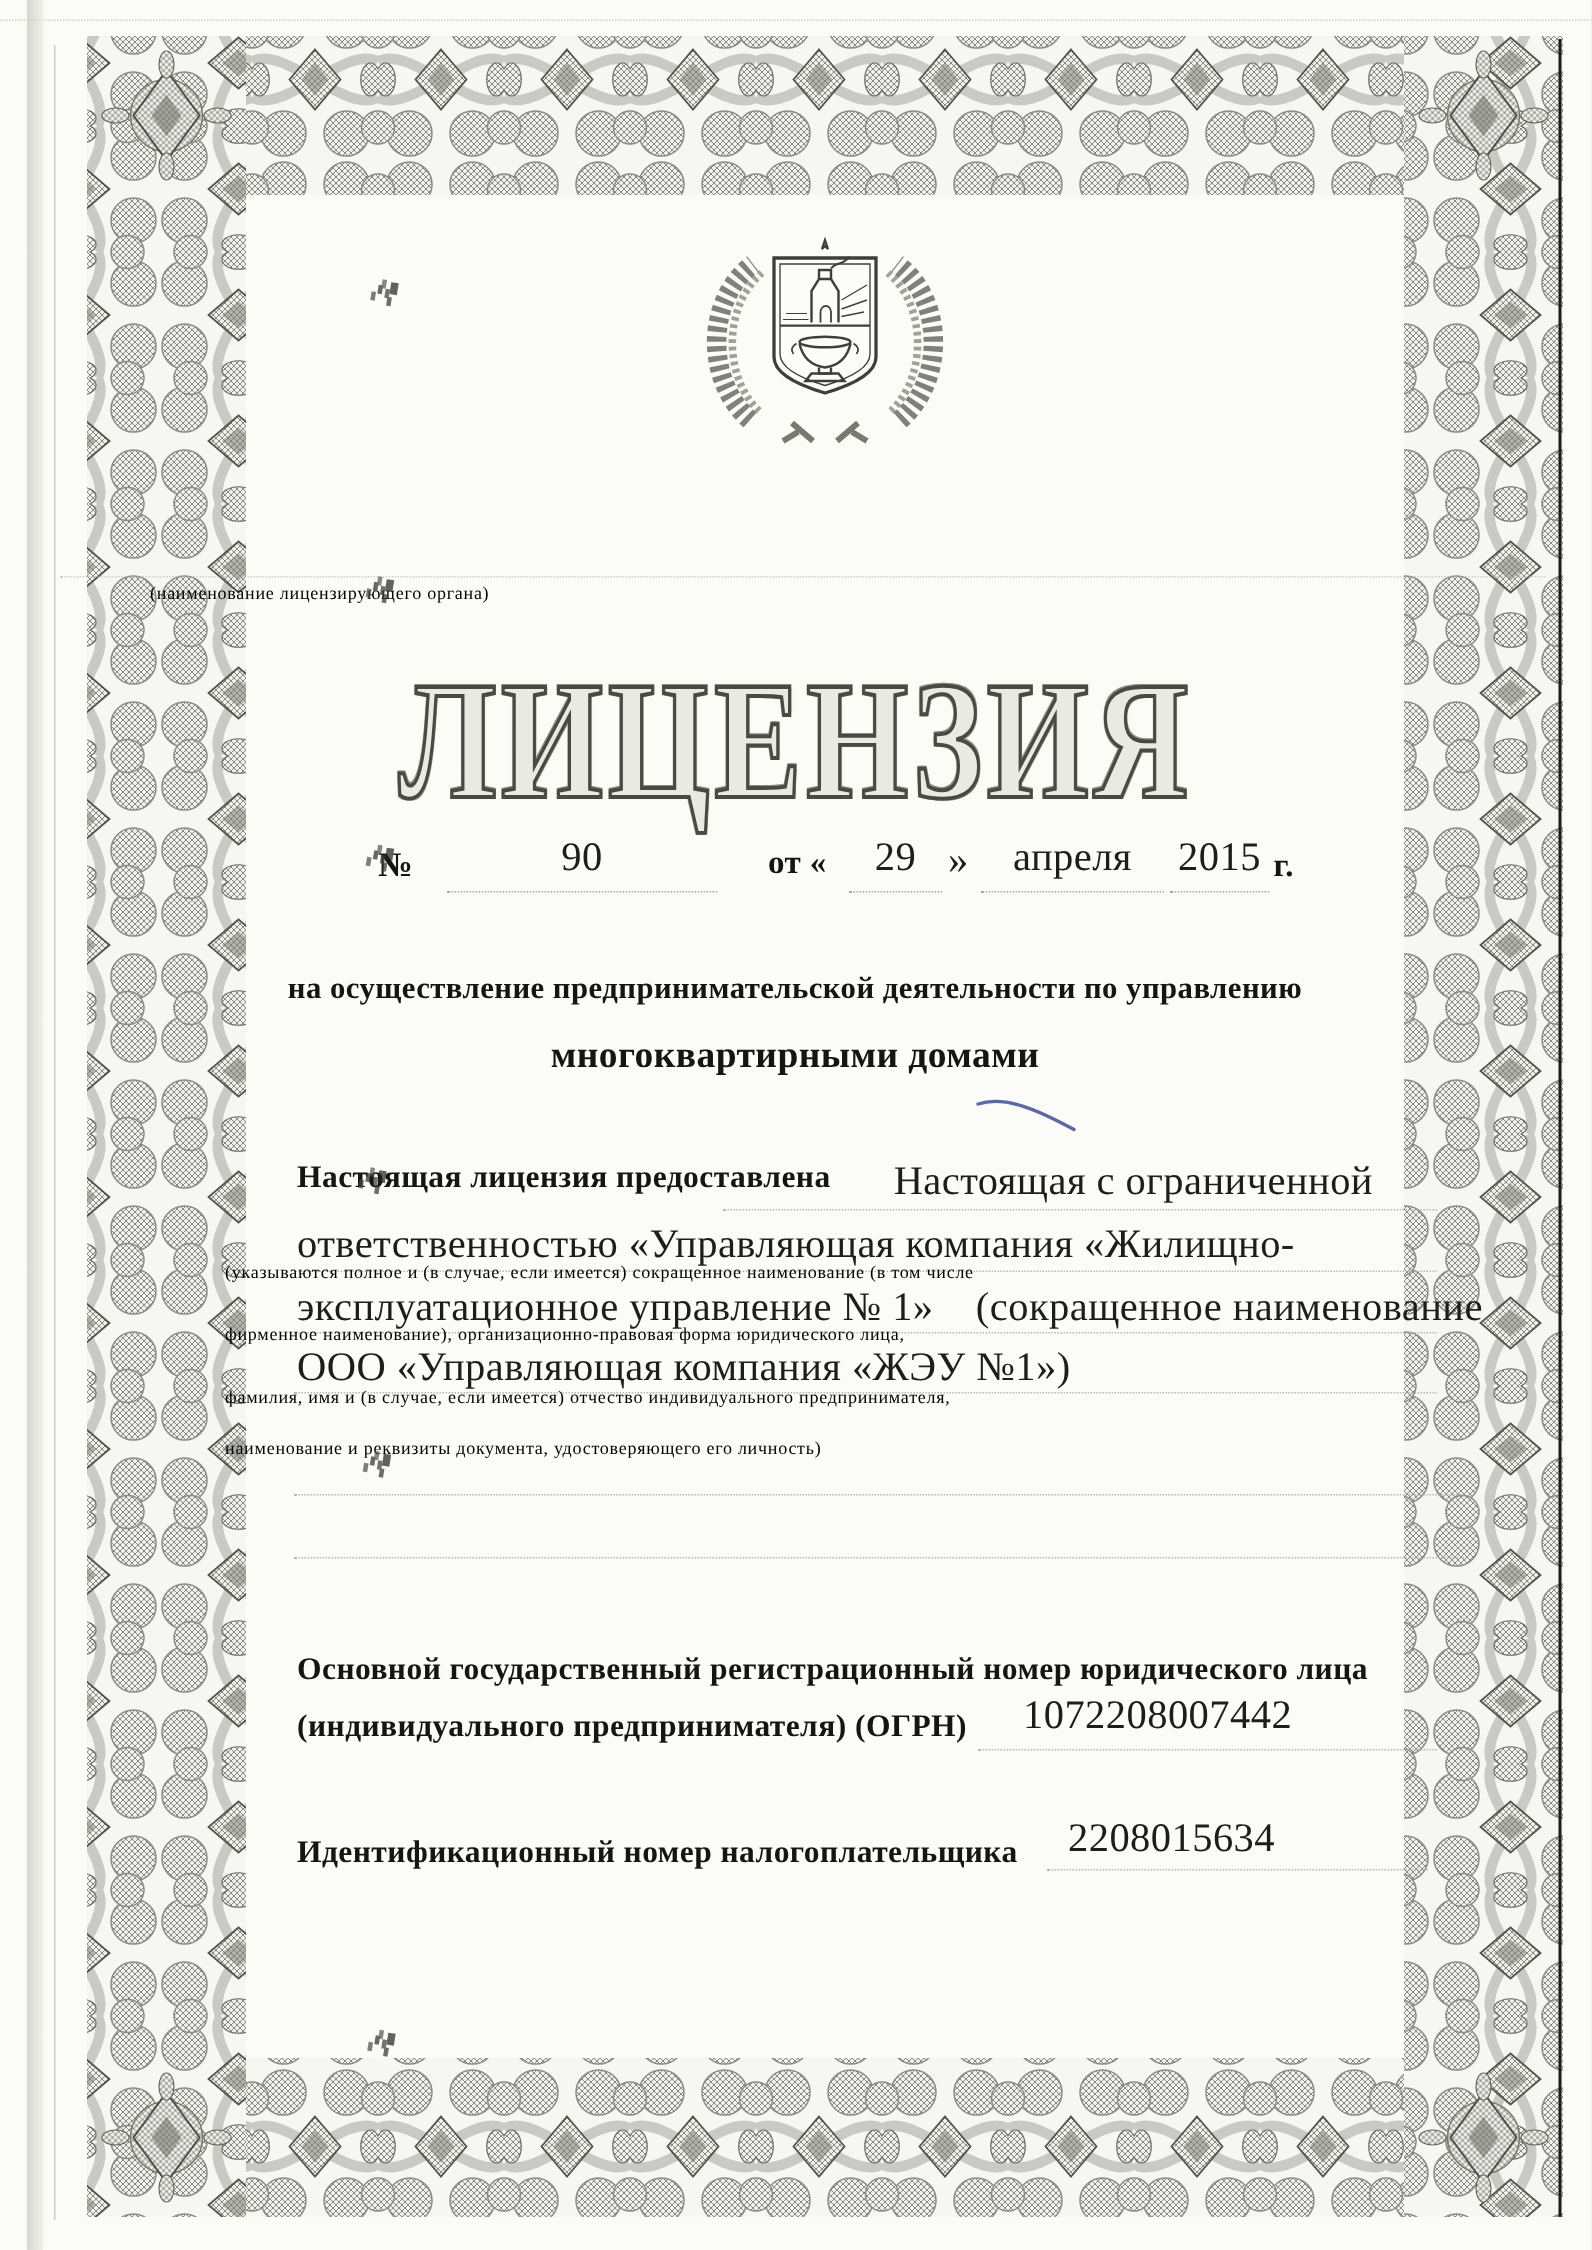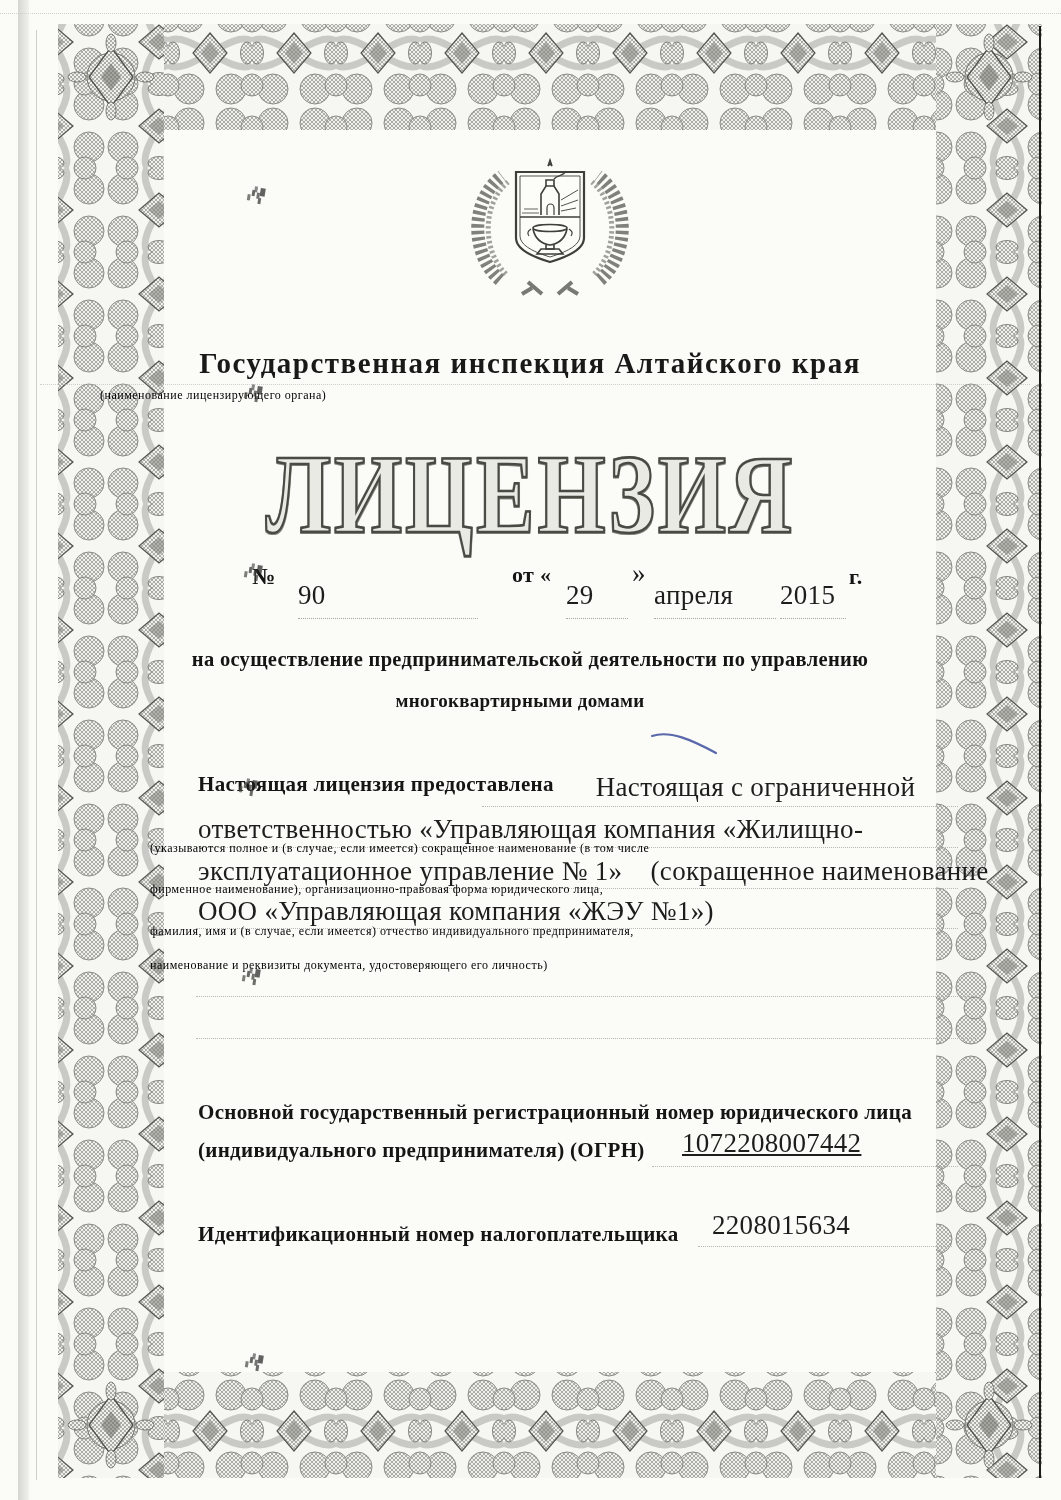--- a/index.html
+++ b/index.html
@@ -23,21 +23,21 @@
   .title{
     position:absolute;left:0;width:100%;top:438px;text-align:center;line-height:1;
     font-size:112px;font-weight:bold;letter-spacing:4px;
     color:#eaeae5;
     -webkit-text-stroke:2.6px #4a4a45;
     text-shadow:1.5px 1.5px 0 #8d8d86,-1.5px -1.5px 0 #8d8d86,1.5px -1.5px 0 #8d8d86,-1.5px 1.5px 0 #8d8d86,0 0 2px #77776f;
     transform:scaleX(.78);
   }
   .big{font-size:27px;color:#1d1d1b;letter-spacing:.3px;}
   .lbl{font-size:21px;font-weight:bold;color:#151513;letter-spacing:.3px;}
-  .blank{border-bottom:1px dotted #a9a9a0;margin-top:24px;}
+  .blank{border-bottom:1px dotted #a9a9a0;text-align:center;}
   .rule{position:absolute;height:0;border-top:1px dotted #aeaea5;opacity:.85;}
   .scanline{position:absolute;height:0;border-top:1px dotted #b5b5ae;opacity:.6;}
   .pre{white-space:pre;}
   .smudge{
     position:absolute;width:3px;height:6px;background:#2a2a28;opacity:.7;
     transform:rotate(9deg);z-index:4;
     box-shadow:5px 2px 0 #3a3a36, 9px -2px 0 1px #21211f, -4px 5px 0 #4a4a44, 7px 7px 0 #30302c, 2px -4px 0 #555;
   }
   .edge-left{position:absolute;left:18px;top:0;width:11px;height:1500px;z-index:2;
     background:linear-gradient(to right,#b7b7b1,#e9e9e4);opacity:.55;}
@@ -137,37 +137,36 @@
         <g stroke-width="1.6">
           <ellipse cx="88" cy="72" rx="17" ry="3.5"></ellipse>
           <path d="M71,73 Q74,87 88,89 Q102,87 105,73"></path>
           <path d="M84,89 v4 h8 v-4"></path>
           <path d="M79,93 h18 l4,5 H75 Z"></path>
           <path d="M69,73 q-5,3 -2,7 M107,73 q5,3 2,7" stroke-width="1.2"></path>
         </g>
       </g>
     </svg>
 
-    <div class="abs c authority" style="left:100px;top:347px;width:860px;">Государственная инспекция Алтайского края</div>
     <div class="scanline" style="left:40px;top:384px;width:990px;"></div>
     <div class="abs cap" style="left:100px;top:388px;width:860px;">(наименование лицензирующего органа)</div>
 
     <div class="title">ЛИЦЕНЗИЯ</div>
 
     <span class="abs lbl" style="left:252px;top:564px;font-size:23px;">№</span>
     <span class="abs big blank" style="left:298px;top:556px;width:180px;height:38px;">90</span>
     <span class="abs lbl" style="left:512px;top:562px;font-size:22px;">от «</span>
     <span class="abs big blank" style="left:566px;top:556px;width:62px;height:38px;">29</span>
     <span class="abs big" style="left:632px;top:558px;">»</span>
     <span class="abs big blank" style="left:654px;top:556px;width:122px;height:38px;">апреля</span>
     <span class="abs big blank" style="left:780px;top:556px;width:66px;height:38px;">2015</span>
     <span class="abs lbl" style="left:849px;top:564px;font-size:22px;">г.</span>
 
     <div class="abs c lbl" style="left:130px;top:648px;width:800px;font-size:20.5px;">на осуществление предпринимательской деятельности по управлению</div>
-    <div class="abs c lbl" style="left:120px;top:690px;width:800px;font-size:19px;">многоквартирными домами</div>
+    <div class="abs c lbl" style="left:130px;top:690px;width:800px;font-size:25px;">многоквартирными домами</div>
 
     <div class="abs" style="left:198px;top:772px;width:764px;display:flex;align-items:flex-start;gap:42px;">
       <span class="lbl">Настоящая лицензия предоставлена</span>
       <span class="big">Настоящая с ограниченной</span>
     </div>
     <div class="rule" style="left:482px;top:806px;width:476px;"></div>
 
     <div class="abs big" style="left:198px;top:814px;">ответственностью «Управляющая компания «Жилищно-</div>
     <div class="rule" style="left:196px;top:847px;width:762px;"></div>
     <div class="abs cap" style="left:150px;top:841px;width:760px;">(указываются полное и (в случае, если имеется) сокращенное наименование (в том числе</div>
@@ -180,21 +179,21 @@
     <div class="rule" style="left:196px;top:928px;width:762px;"></div>
     <div class="abs cap" style="left:150px;top:958px;width:760px;">наименование и реквизиты документа, удостоверяющего его личность)</div>
 
     <div class="abs cap" style="left:150px;top:924px;width:760px;">фамилия, имя и (в случае, если имеется) отчество индивидуального предпринимателя,</div>
 
     <div class="rule" style="left:196px;top:996px;width:780px;"></div>
     <div class="rule" style="left:196px;top:1038px;width:780px;"></div>
 
     <div class="abs lbl" style="left:198px;top:1100px;">Основной государственный регистрационный номер юридического лица</div>
     <div class="abs lbl" style="left:198px;top:1138px;">(индивидуального предпринимателя) (ОГРН)</div>
-    <div class="abs big" style="left:682px;top:1128px;text-decoration:underline;">1072208007442</div>
+    <div class="abs big" style="left:682px;top:1128px;">1072208007442</div>
     <div class="rule" style="left:652px;top:1166px;width:306px;"></div>
 
     <div class="abs lbl" style="left:198px;top:1222px;">Идентификационный номер налогоплательщика</div>
     <div class="abs big" style="left:712px;top:1210px;">2208015634</div>
     <div class="rule" style="left:698px;top:1246px;width:254px;"></div>
 
     <svg class="abs" style="left:640px;top:722px;" width="90" height="44" viewBox="0 0 90 44">
       <path d="M12,14 C30,8 52,18 76,31" stroke="#3c4e9e" stroke-width="2.2" fill="none" stroke-linecap="round" opacity="0.85"></path>
     </svg>
 

